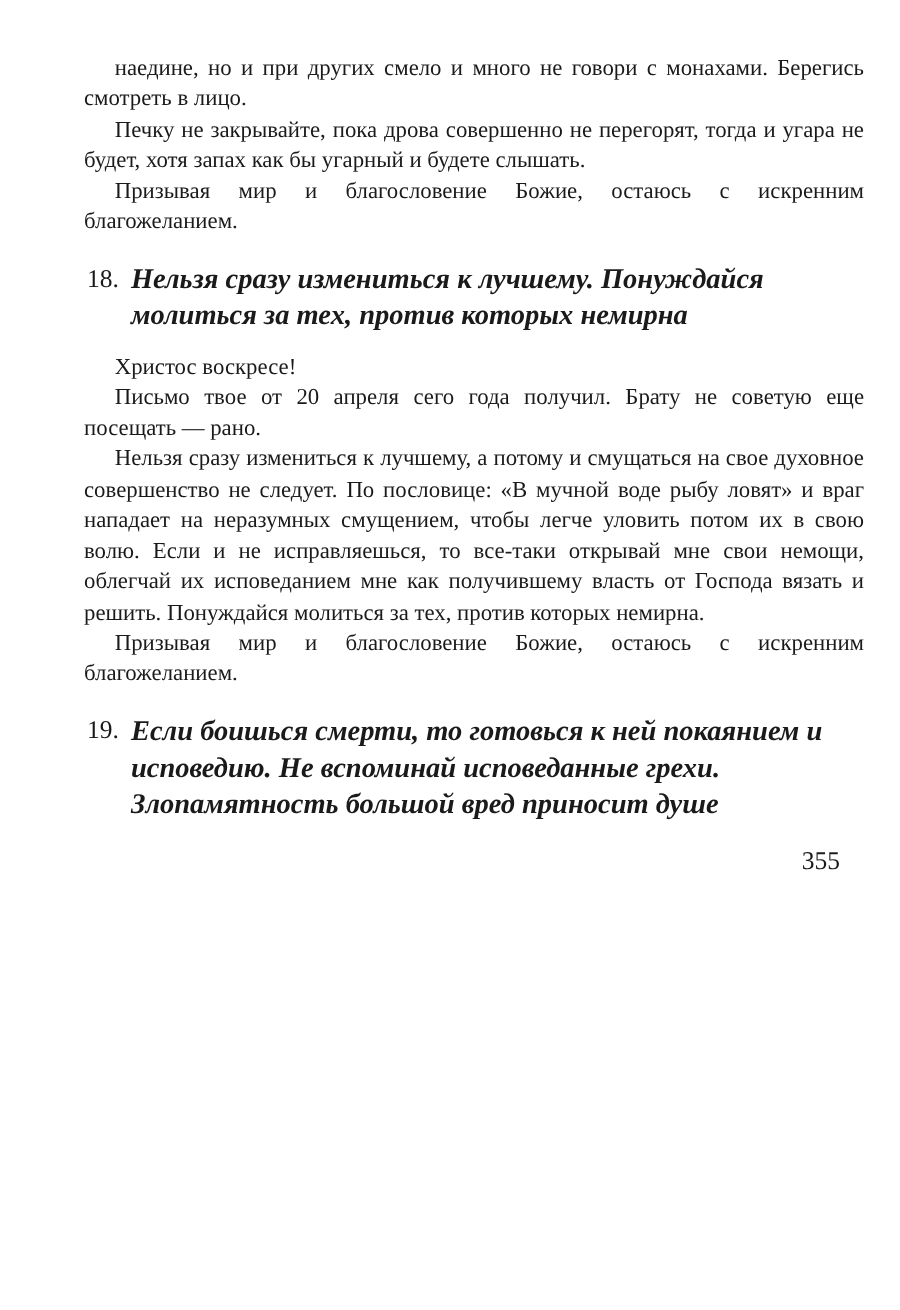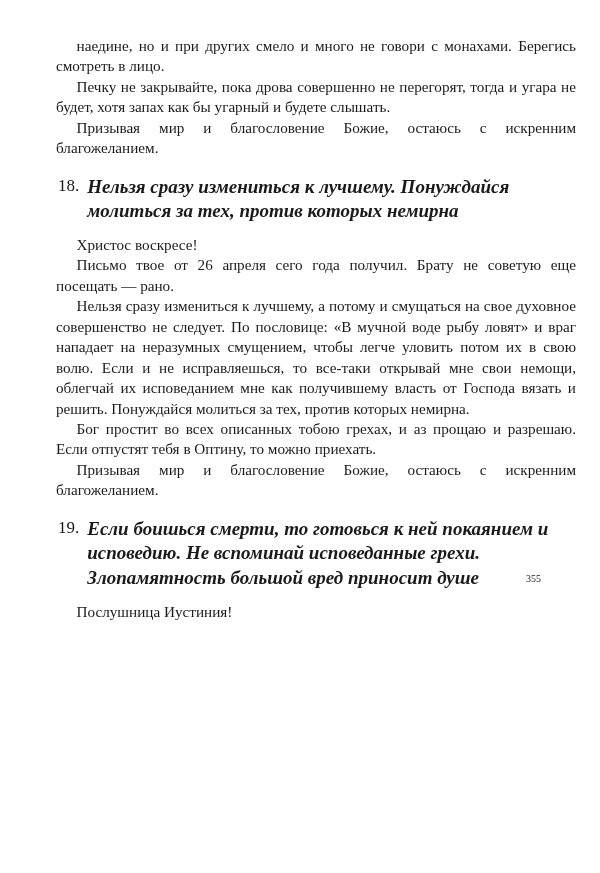--- a/index.html
+++ b/index.html
@@ -53,23 +53,23 @@
     font-family: "Liberation Serif", serif;
     font-size: 19px;
     font-weight: bold;
     font-style: italic;
     line-height: 1.3;
     flex: 1 1 auto;
     text-align: left;
   }
   .page-number {
     position: absolute;
-    right: 59px;
+    right: 40px;
     bottom: 30px;
-    font-size: 10px;
+    font-size: 17px;
     font-family: "Liberation Serif", serif;
     color: #1a1a1a;
   }
   .blk { margin: 0; }
 </style>
 </head>
 <body>
 
 <div class="page">
 
@@ -79,30 +79,28 @@
     <p class="indent blk">Призывая мир и благословение Божие, остаюсь с искрен­ним благожеланием.</p>
   </div>
 
   <div class="section">
     <div class="section-num">18.</div>
     <div class="section-title">Нельзя сразу измениться к лучшему. Понуждайся молиться за тех, против которых немирна</div>
   </div>
 
   <div class="body-text">
     <p class="indent blk">Христос воскресе!</p>
-    <p class="indent blk">Письмо твое от 26 апреля сего года получил. Брату не советую еще посещать — рано.</p>
+    <p class="indent blk">Письмо твое от 20 апреля сего года получил. Брату не советую еще посещать — рано.</p>
     <p class="indent blk">Нельзя сразу измениться к лучшему, а потому и сму­щаться на свое духовное совершенство не следует. По посло­вице: «В мучной воде рыбу ловят» и враг нападает на нера­зумных смущением, чтобы легче уловить потом их в свою волю. Если и не исправляешься, то все-таки открывай мне свои немощи, облегчай их исповеданием мне как получив­шему власть от Господа вязать и решить. Понуждайся молиться за тех, против которых немирна.</p>
-    <p class="indent blk">Бог простит во всех описанных тобою грехах, и аз прощаю и разрешаю. Если отпустят тебя в Оптину, то можно приехать.</p>
     <p class="indent blk">Призывая мир и благословение Божие, остаюсь с искрен­ним благожеланием.</p>
   </div>
 
   <div class="section">
     <div class="section-num">19.</div>
     <div class="section-title">Если боишься смерти, то готовься к ней покаянием и исповедию. Не вспоминай исповеданные грехи. Злопамятность большой вред приносит душе</div>
   </div>
 
   <div class="body-text">
-    <p class="indent blk">Послушница Иустиния!</p>
   </div>
 
   <div class="page-number">355</div>
 
 </div>
 
 </body></html>

